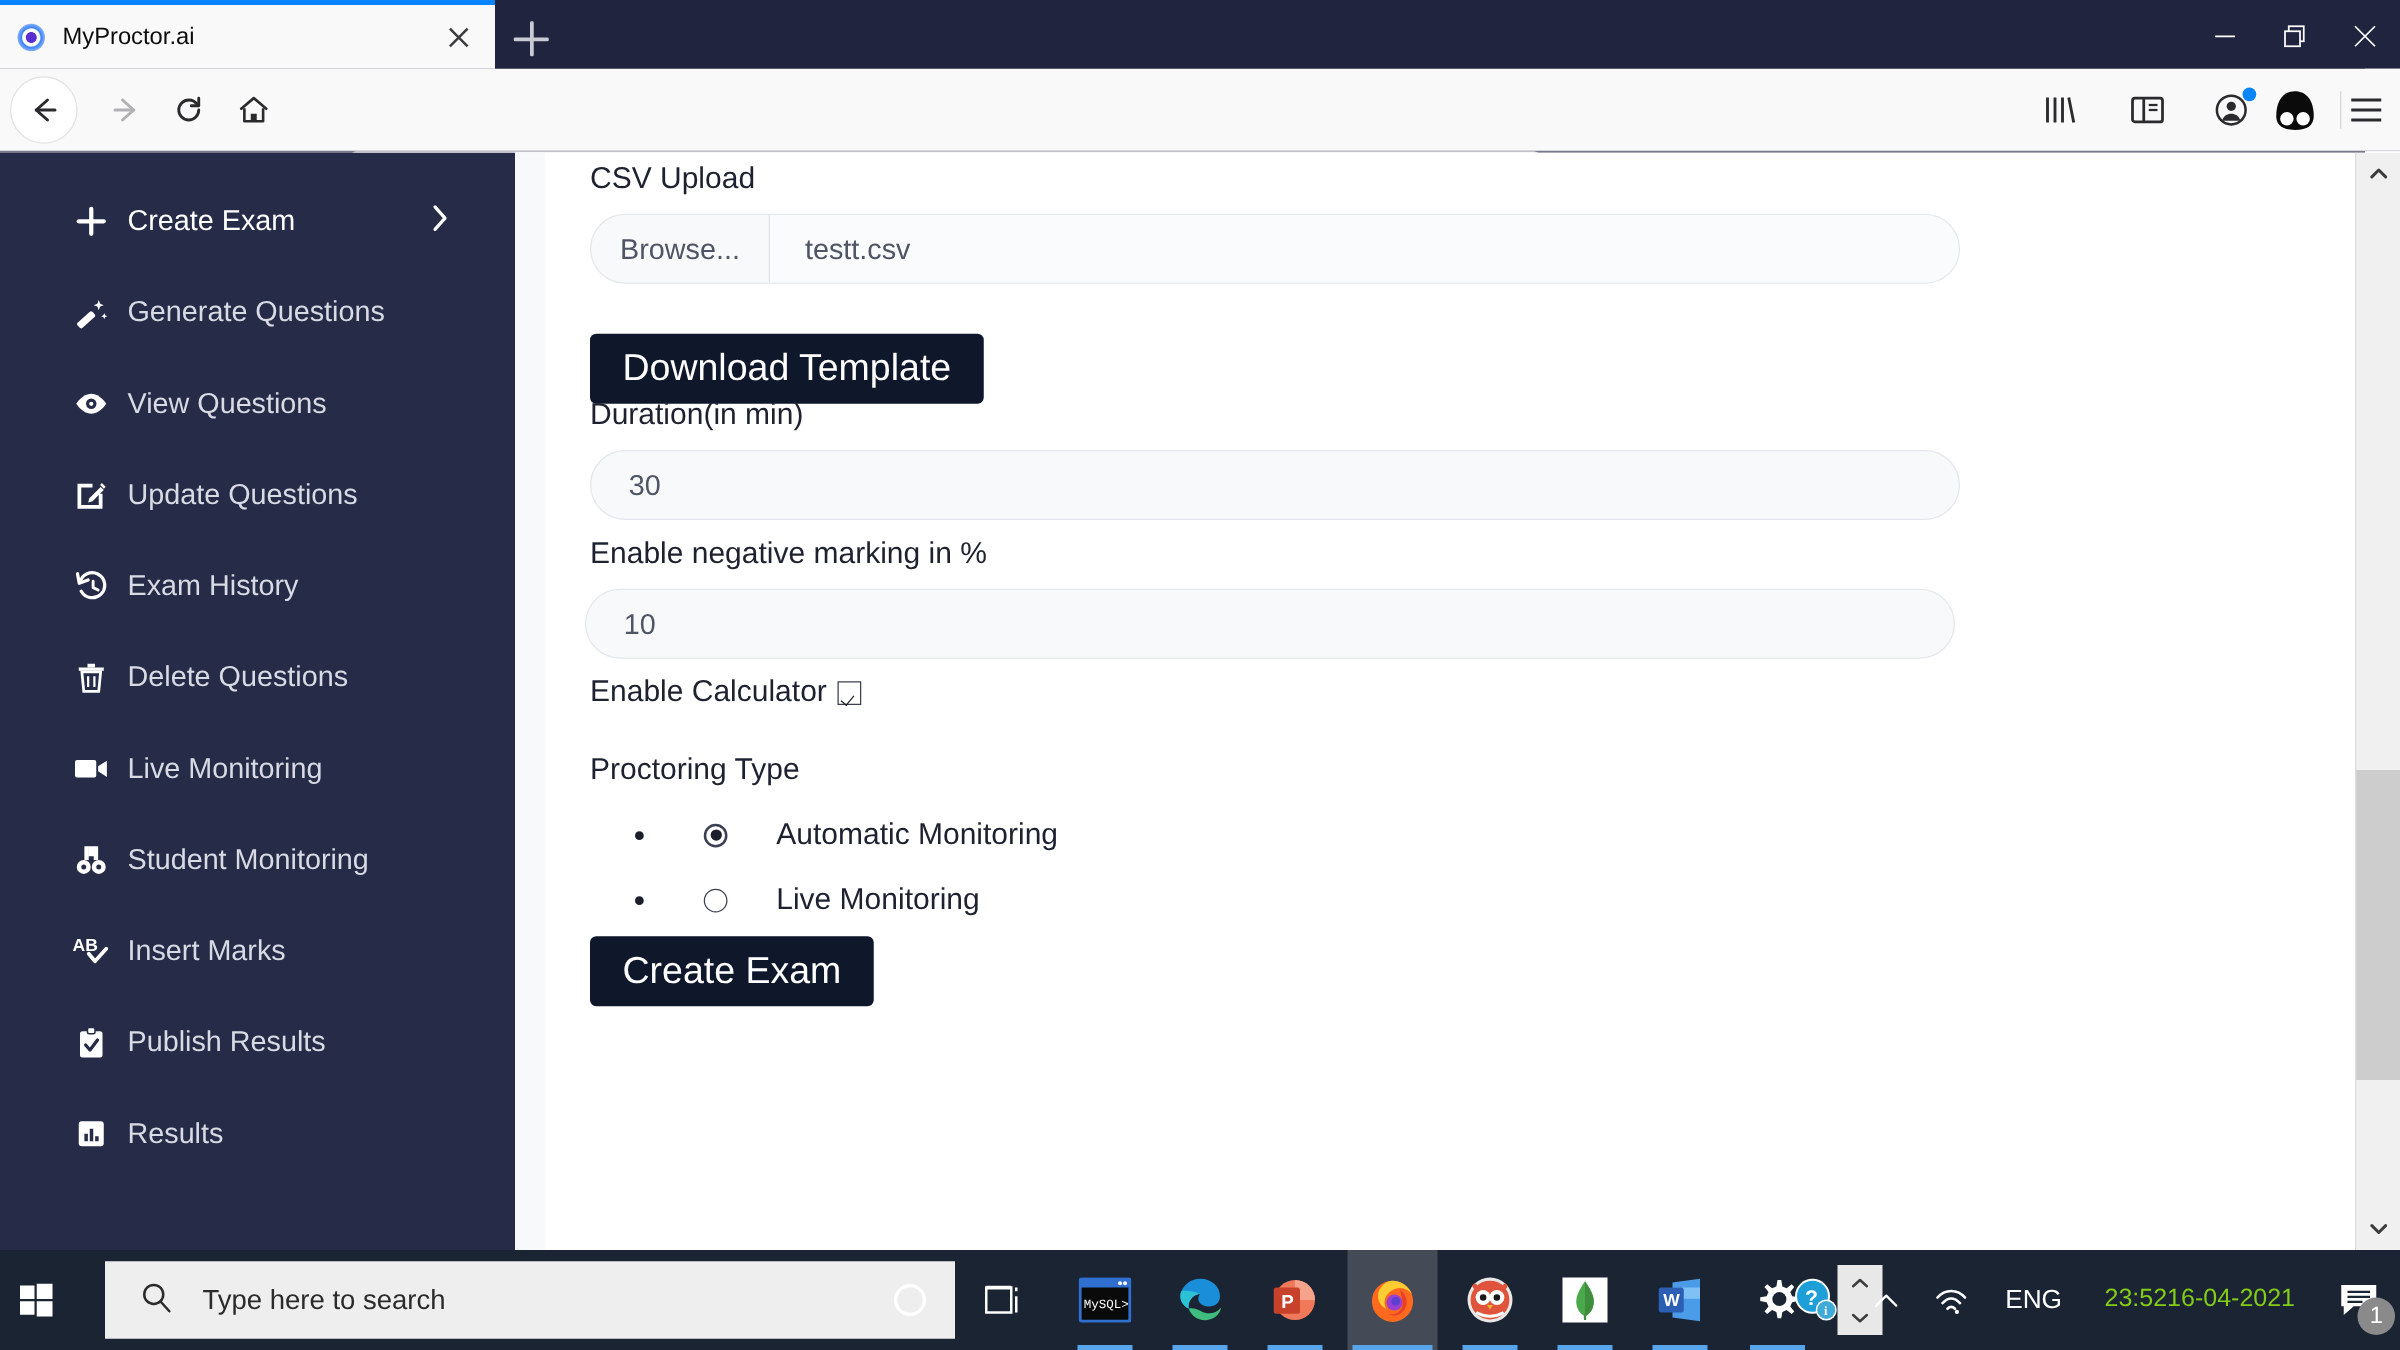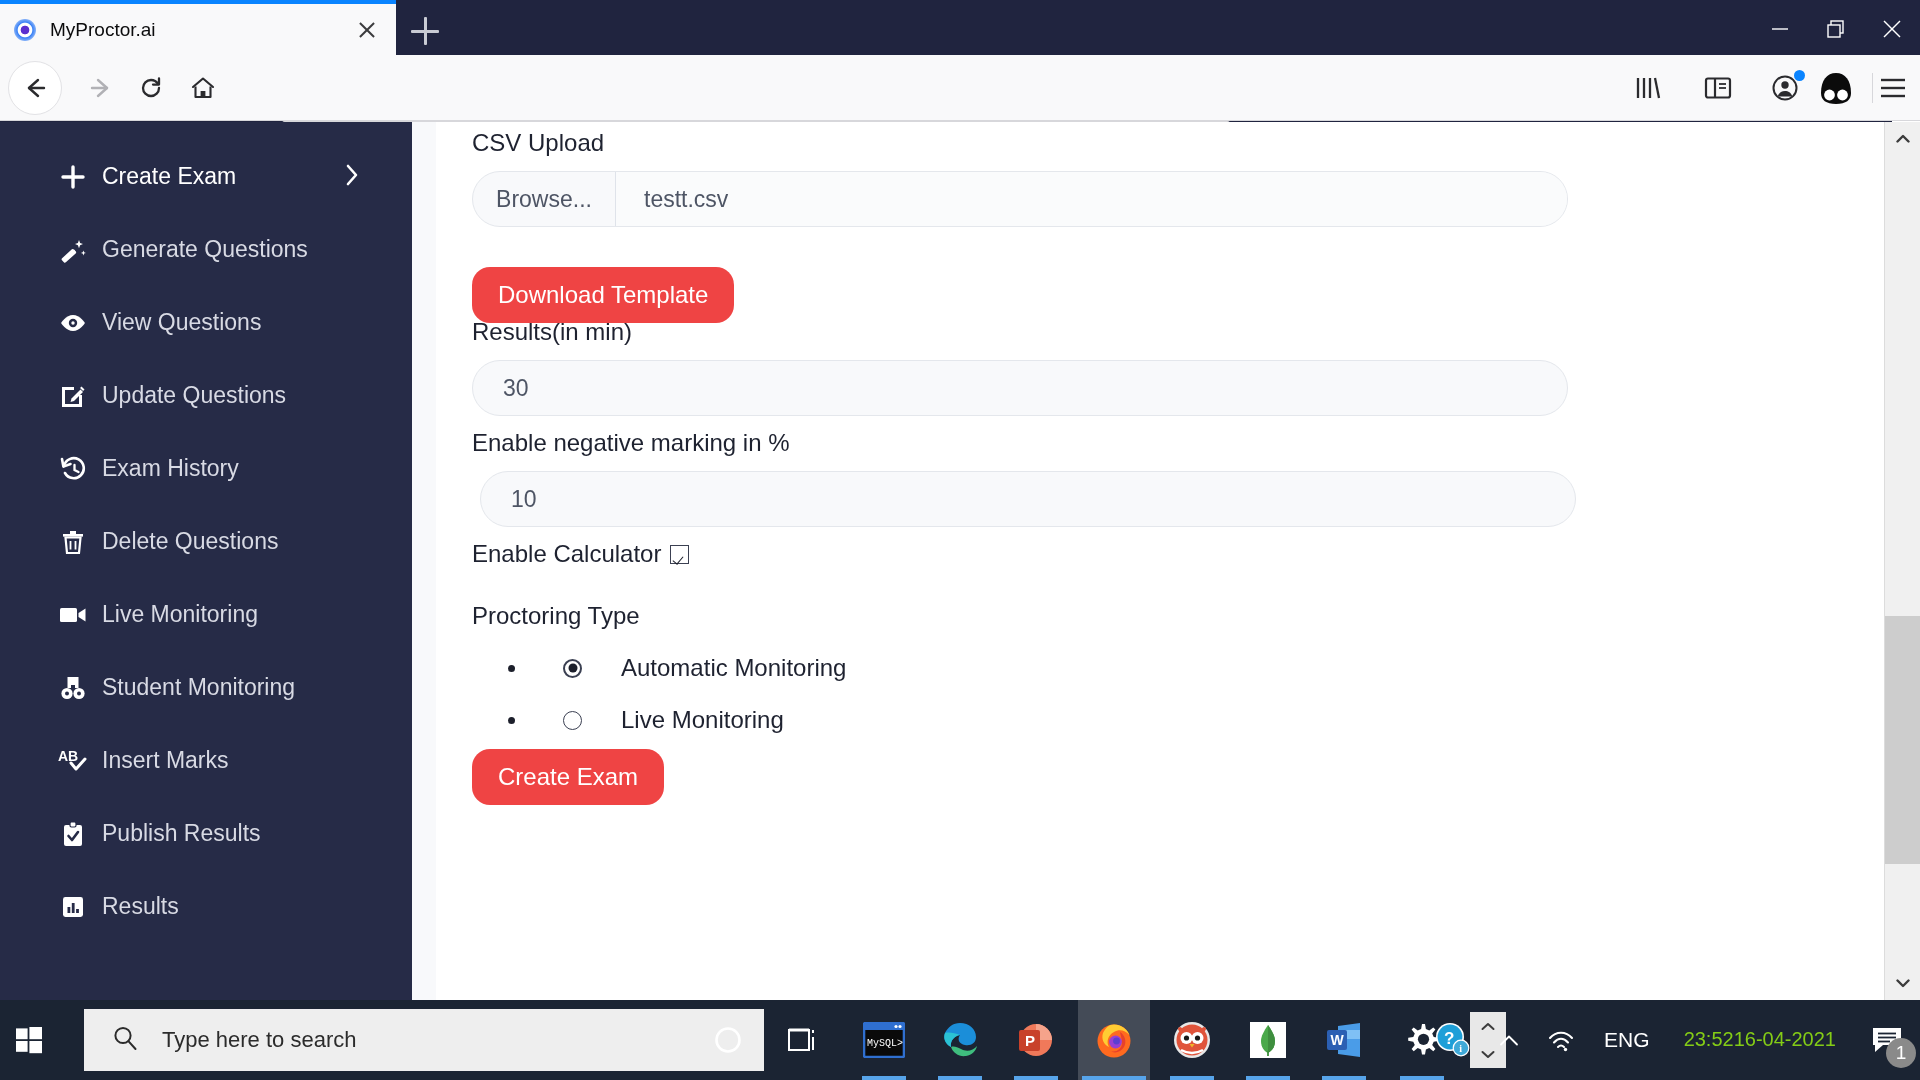--- a/index.html
+++ b/index.html
@@ -115,22 +115,22 @@
   }
   #file-row {
     width:1096px; height:56px; border:1px solid #e4e7ec; border-radius:28px;
     background:#f8f9fb; display:flex; align-items:center; overflow:hidden;
   }
   #browse-btn { width:143px; height:100%; display:flex; align-items:center; justify-content:center;
      font-size:23px; color:#4e5565; border-right:1px solid #dfe3ea; cursor:pointer; }
   #file-name { flex:1 1 auto; padding-left:28px; font-size:23px; color:#4e5565; background:#fafbfc; height:100%;
      display:flex; align-items:center; }
   .dark-btn {
-    background:#ef4444; color:#ffffff; border:none; border-radius:18px;
-    font-size:24px; font-family:"Liberation Sans", sans-serif; cursor:pointer;
+    background:#0f172a; color:#ffffff; border:none; border-radius:5px;
+    font-size:30px; font-family:"Liberation Sans", sans-serif; cursor:pointer;
     padding:0 26px; height:56px; display:inline-flex; align-items:center; justify-content:center;
   }
   #calc-row { display:flex; align-items:center; gap:9px; }
   .cb-box { width:19px; height:19px; border:1.6px solid #3b4052; background:#fff; position:relative; display:inline-block; cursor:pointer; }
   .cb-box.checked::after {
     content:""; position:absolute; left:4px; top:8px; width:5px; height:9px;
     border-right:1.8px solid #1c1f2b; border-bottom:1.8px solid #1c1f2b;
     transform:rotate(40deg);
   }
   #radio-list { list-style:none; padding-left:36px; }
@@ -475,25 +475,25 @@
 
       <div style="position:absolute; left:36px; top:7px;" class="field-label">CSV Upload</div>
 
       <div id="file-row" style="position:absolute; left:36px; top:49px;">
         <div id="browse-btn">Browse...</div>
         <div id="file-name">testt.csv</div>
       </div>
 
       <button class="dark-btn" style="position:absolute; left:36px; top:145px;">Download Template</button>
 
-      <div style="position:absolute; left:36px; top:196px;" class="field-label">Results(in min)</div>
+      <div style="position:absolute; left:36px; top:196px;" class="field-label">Duration(in min)</div>
       <input class="txt-input" style="position: absolute; left: 36px; top: 238px;" type="text" value="30">
 
       <div style="position:absolute; left:36px; top:307px;" class="field-label">Enable negative marking in %</div>
-      <input class="txt-input" style="position: absolute; left: 44px; top: 349px;" type="text" value="10">
+      <input class="txt-input" style="position: absolute; left: 32px; top: 349px;" type="text" value="10">
 
       <div id="calc-row" style="position:absolute; left:36px; top:418px;">
         <span class="field-label">Enable Calculator</span>
         <span class="cb-box checked"></span>
       </div>
 
       <div style="position:absolute; left:36px; top:480px;" class="field-label">Proctoring Type</div>
 
       <ul id="radio-list" style="position:absolute; left:36px; top:520px;">
         <li>

